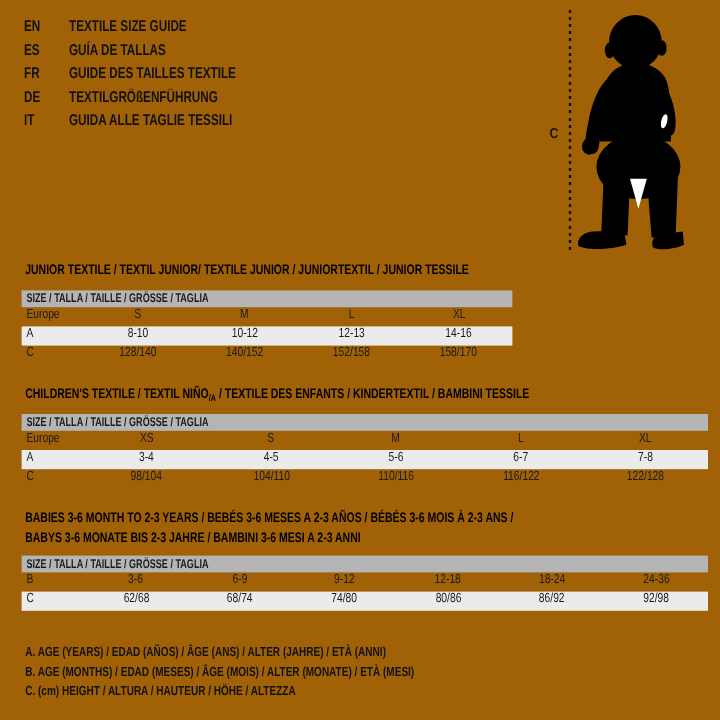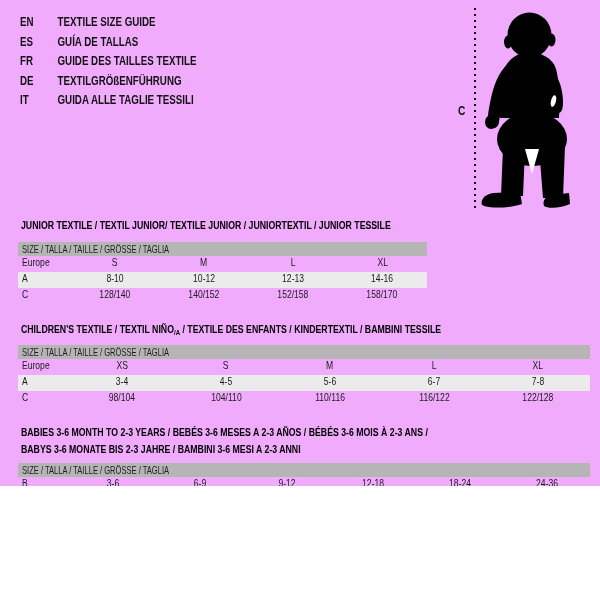--- a/index.html
+++ b/index.html
@@ -1,16 +1,16 @@
 <!DOCTYPE html>
 <html><head>
 <meta charset="utf-8">
 <style>
   html,body{margin:0;padding:0;background:#fff;}
-  .page{position:relative;width:600px;height:486px;background:#f0abfc;overflow:hidden;
+  .page{position:relative;width:600px;height:600px;background:#a16207;overflow:hidden;
         font-family:"Liberation Sans",sans-serif;color:#1a1a1a;}
 
   
   .lang-block{position:absolute;left:20px;top:12px;}
   .lang-row{display:flex;height:19.5px;line-height:19.5px;font-size:13px;font-weight:bold;color:#111;
             transform:scaleX(0.75);transform-origin:0 0;white-space:nowrap;}
   .lang-code{width:50px;}
 
   
   .c-label{position:absolute;left:458px;top:104px;font-size:12px;font-weight:bold;color:#111;
@@ -22,21 +22,21 @@
   
   .sec-title{position:absolute;left:21px;font-size:11.5px;font-weight:bold;color:#000;
              white-space:nowrap;transform:scaleX(0.76);transform-origin:0 0;line-height:17px;}
   .t1{top:217px;} .t2{top:321px;} .t3{top:424px;}
   .sub{font-size:8px;vertical-align:-2px;}
 
   
   .table{position:absolute;left:18px;}
   .tbl1{top:242px;width:409px;} .tbl2{top:345px;width:572px;} .tbl3{top:463px;width:572px;}
   .thead{height:14px;background:#b5b5b5;display:flex;align-items:center;padding-left:4px;box-sizing:border-box;
-         font-size:10.5px;font-weight:normal;color:#1c1c1c;}
+         font-size:10.5px;font-weight:bold;color:#1c1c1c;}
   .thead .sql{transform:scaleX(0.72);}
   .trow{display:flex;height:16px;align-items:flex-start;font-size:11px;}
   .trow.shaded{background:#ebebeb;}
   .tlabel{width:52px;padding-left:4px;box-sizing:border-box;overflow:visible;white-space:nowrap;}
   .tcell{flex:1;text-align:center;white-space:nowrap;}
   .sq{display:inline-block;transform:scaleX(0.78);transform-origin:50% 50%;white-space:nowrap;}
   .sql{display:inline-block;transform:scaleX(0.78);transform-origin:0 50%;white-space:nowrap;}
 
   
   .notes{position:absolute;left:21px;top:536px;}
@@ -175,14 +175,19 @@
           <div class="tcell"><span class="sq">62/68</span></div>
           <div class="tcell"><span class="sq">68/74</span></div>
           <div class="tcell"><span class="sq">74/80</span></div>
           <div class="tcell"><span class="sq">80/86</span></div>
           <div class="tcell"><span class="sq">86/92</span></div>
           <div class="tcell"><span class="sq">92/98</span></div>
         </div>
       </div>
   </div>
 
+  <div class="notes">
+    <div class="note-line">A. AGE (YEARS) / EDAD (AÑOS) / ÂGE (ANS) / ALTER (JAHRE) / ETÀ (ANNI)</div>
+    <div class="note-line">B. AGE (MONTHS) / EDAD (MESES) / ÂGE (MOIS) / ALTER (MONATE) / ETÀ (MESI)</div>
+    <div class="note-line">C. (cm) HEIGHT / ALTURA / HAUTEUR / HÖHE / ALTEZZA</div>
+  </div>
 
 </div>
 
 </body></html>

